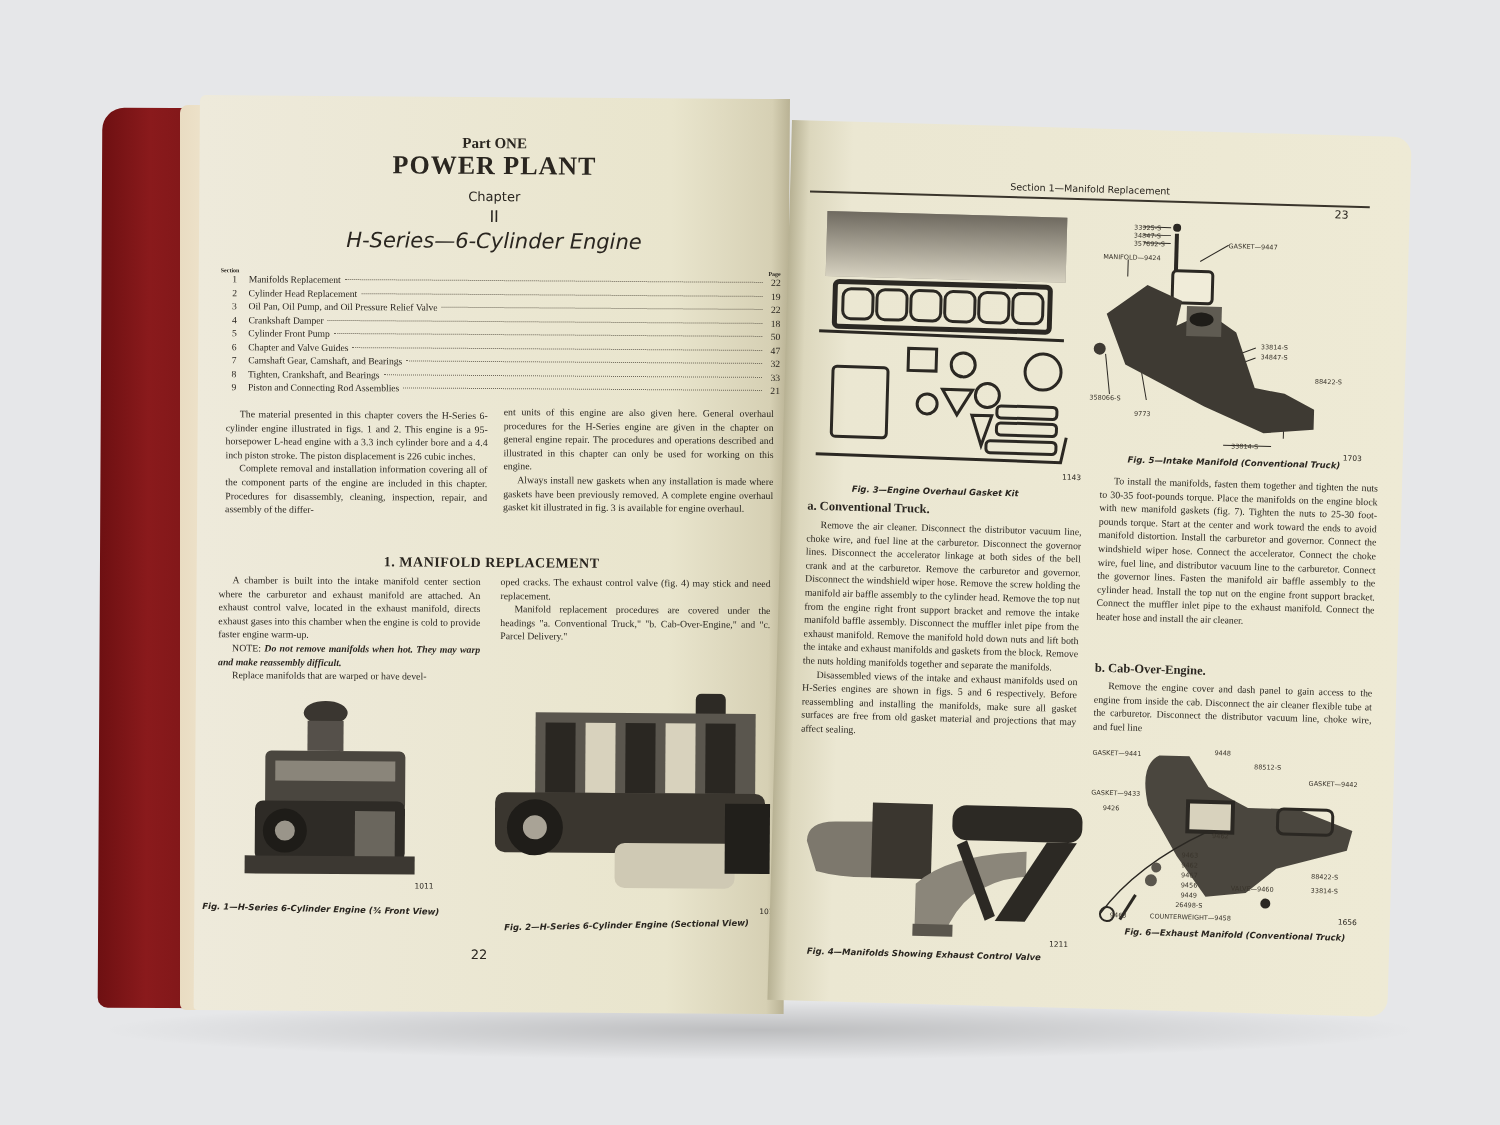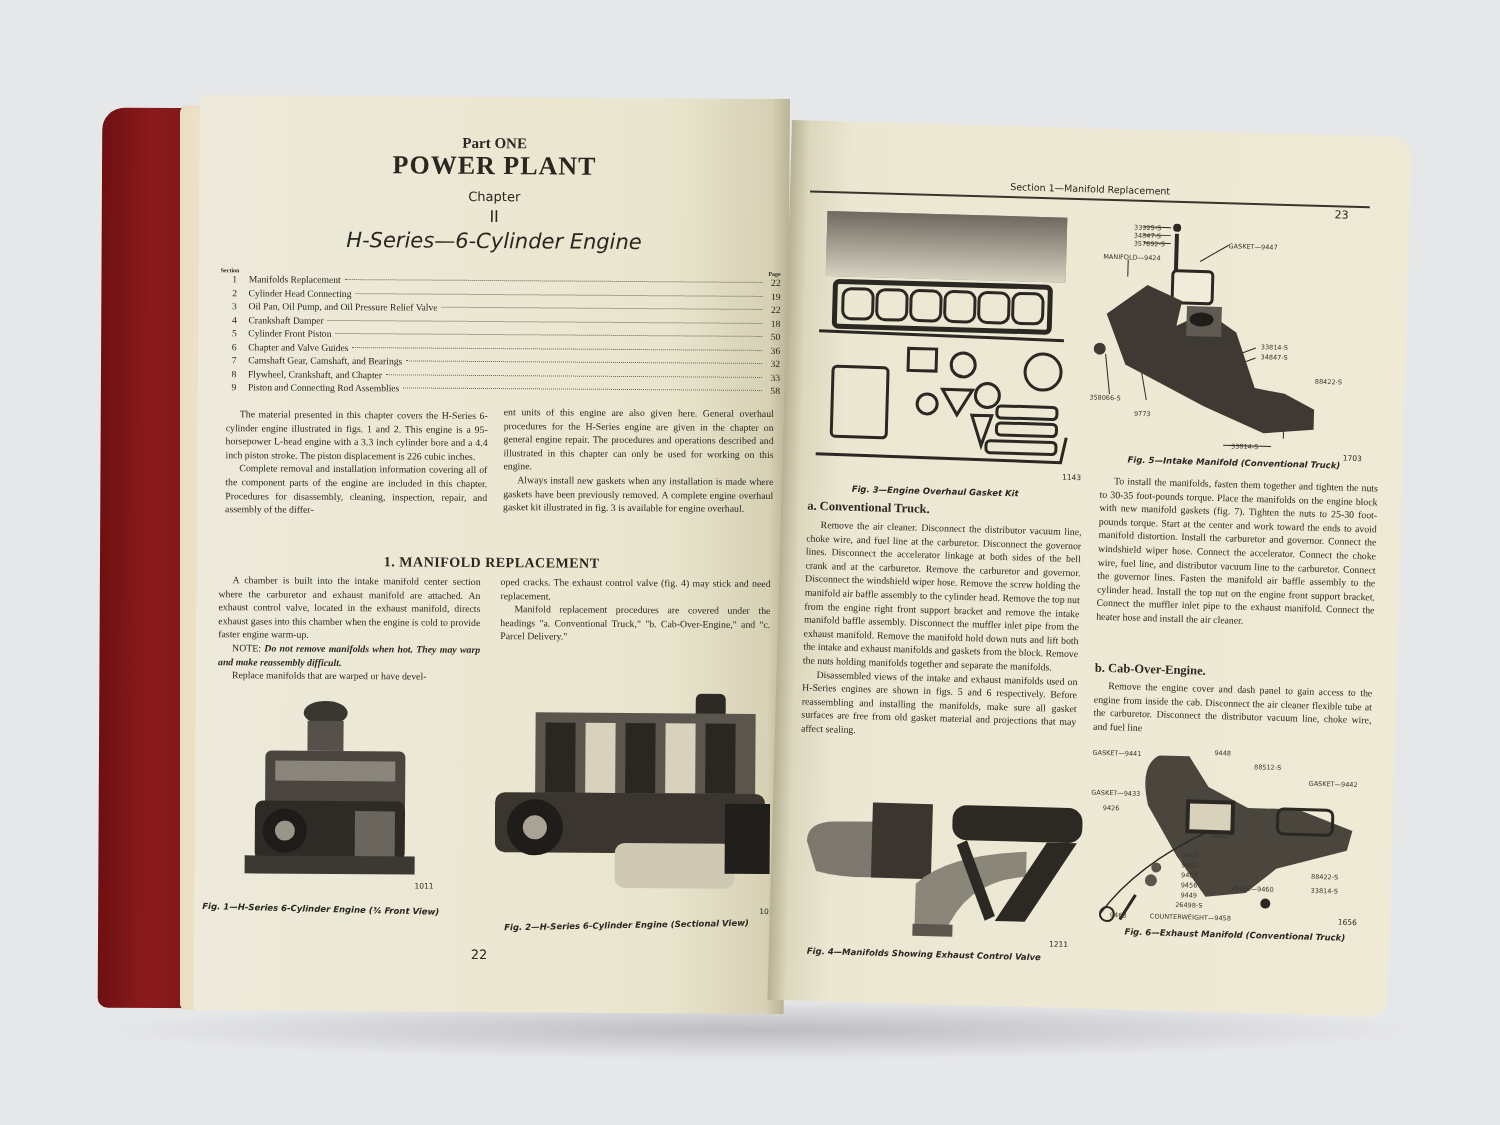--- a/index.html
+++ b/index.html
@@ -54,65 +54,65 @@
       <span>Page</span>
     </div>
     <div class="toc-row">
         <span class="toc-num">1</span>
         <span class="toc-label">Manifolds Replacement</span>
         <span class="toc-dots"></span>
         <span class="toc-page">22</span>
       </div>
     <div class="toc-row">
         <span class="toc-num">2</span>
-        <span class="toc-label">Cylinder Head Connecting</span>
+        <span class="toc-label">Cylinder Head Replacement</span>
         <span class="toc-dots"></span>
         <span class="toc-page">19</span>
       </div>
     <div class="toc-row">
         <span class="toc-num">3</span>
         <span class="toc-label">Oil Pan, Oil Pump, and Oil Pressure Relief Valve</span>
         <span class="toc-dots"></span>
         <span class="toc-page">22</span>
       </div>
     <div class="toc-row">
         <span class="toc-num">4</span>
         <span class="toc-label">Crankshaft Damper</span>
         <span class="toc-dots"></span>
         <span class="toc-page">18</span>
       </div>
     <div class="toc-row">
         <span class="toc-num">5</span>
-        <span class="toc-label">Cylinder Front Piston</span>
+        <span class="toc-label">Cylinder Front Pump</span>
         <span class="toc-dots"></span>
         <span class="toc-page">50</span>
       </div>
     <div class="toc-row">
         <span class="toc-num">6</span>
         <span class="toc-label">Chapter and Valve Guides</span>
         <span class="toc-dots"></span>
-        <span class="toc-page">36</span>
+        <span class="toc-page">47</span>
       </div>
     <div class="toc-row">
         <span class="toc-num">7</span>
         <span class="toc-label">Camshaft Gear, Camshaft, and Bearings</span>
         <span class="toc-dots"></span>
         <span class="toc-page">32</span>
       </div>
     <div class="toc-row">
         <span class="toc-num">8</span>
-        <span class="toc-label">Flywheel, Crankshaft, and Chapter</span>
+        <span class="toc-label">Tighten, Crankshaft, and Bearings</span>
         <span class="toc-dots"></span>
         <span class="toc-page">33</span>
       </div>
     <div class="toc-row">
         <span class="toc-num">9</span>
         <span class="toc-label">Piston and Connecting Rod Assemblies</span>
         <span class="toc-dots"></span>
-        <span class="toc-page">58</span>
+        <span class="toc-page">21</span>
       </div>
   </div>
 
   <div class="abs body" style="left:28px;top:312px;width:262px;">
     <p>The material presented in this chapter covers the H-Series 6-cylinder engine illustrated in figs. 1 and 2. This engine is a 95-horsepower L-head engine with a 3.3 inch cylinder bore and a 4.4 inch piston stroke. The piston displacement is 226 cubic inches.</p>
     <p>Complete removal and installation information covering all of the component parts of the engine are included in this chapter. Procedures for disassembly, cleaning, inspection, repair, and assembly of the differ-</p>
   </div>
   <div class="abs body" style="left:306px;top:308px;width:270px;">
     <p style="text-indent:0">ent units of this engine are also given here. General overhaul procedures for the H-Series engine are given in the chapter on general engine repair. The procedures and operations described and illustrated in this chapter can only be used for working on this engine.</p>
     <p>Always install new gaskets when any installation is made where gaskets have been previously removed. A complete engine overhaul gasket kit illustrated in fig. 3 is available for engine overhaul.</p>

